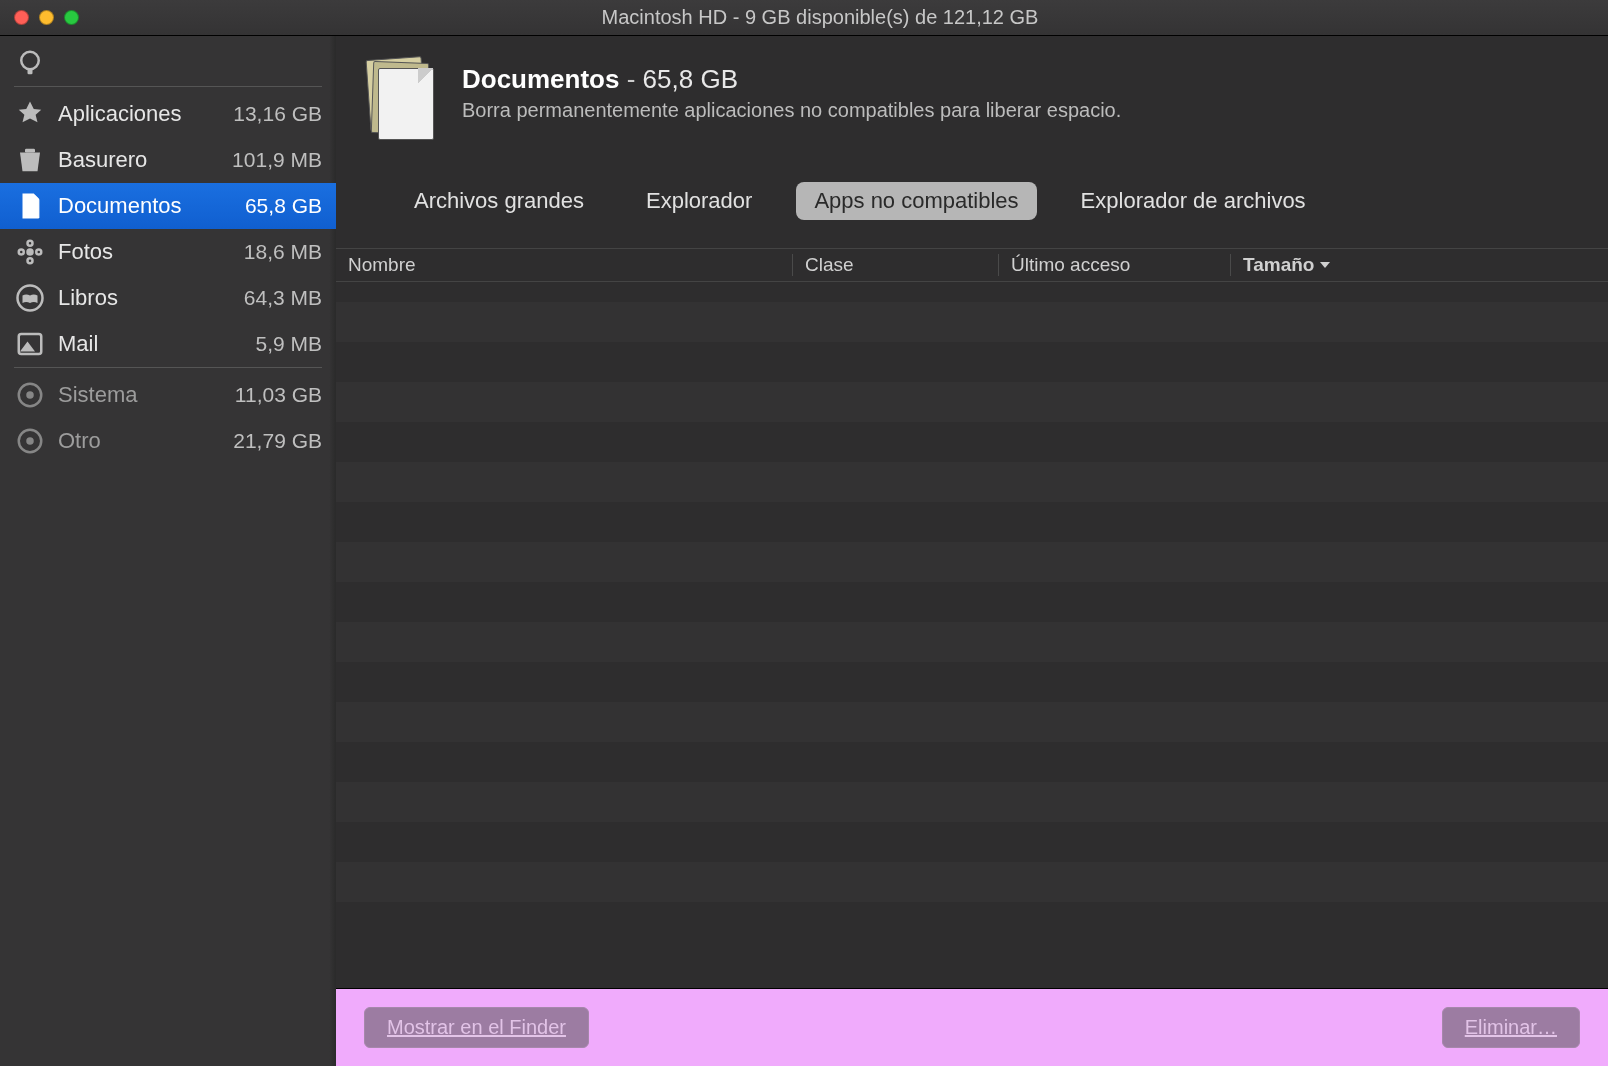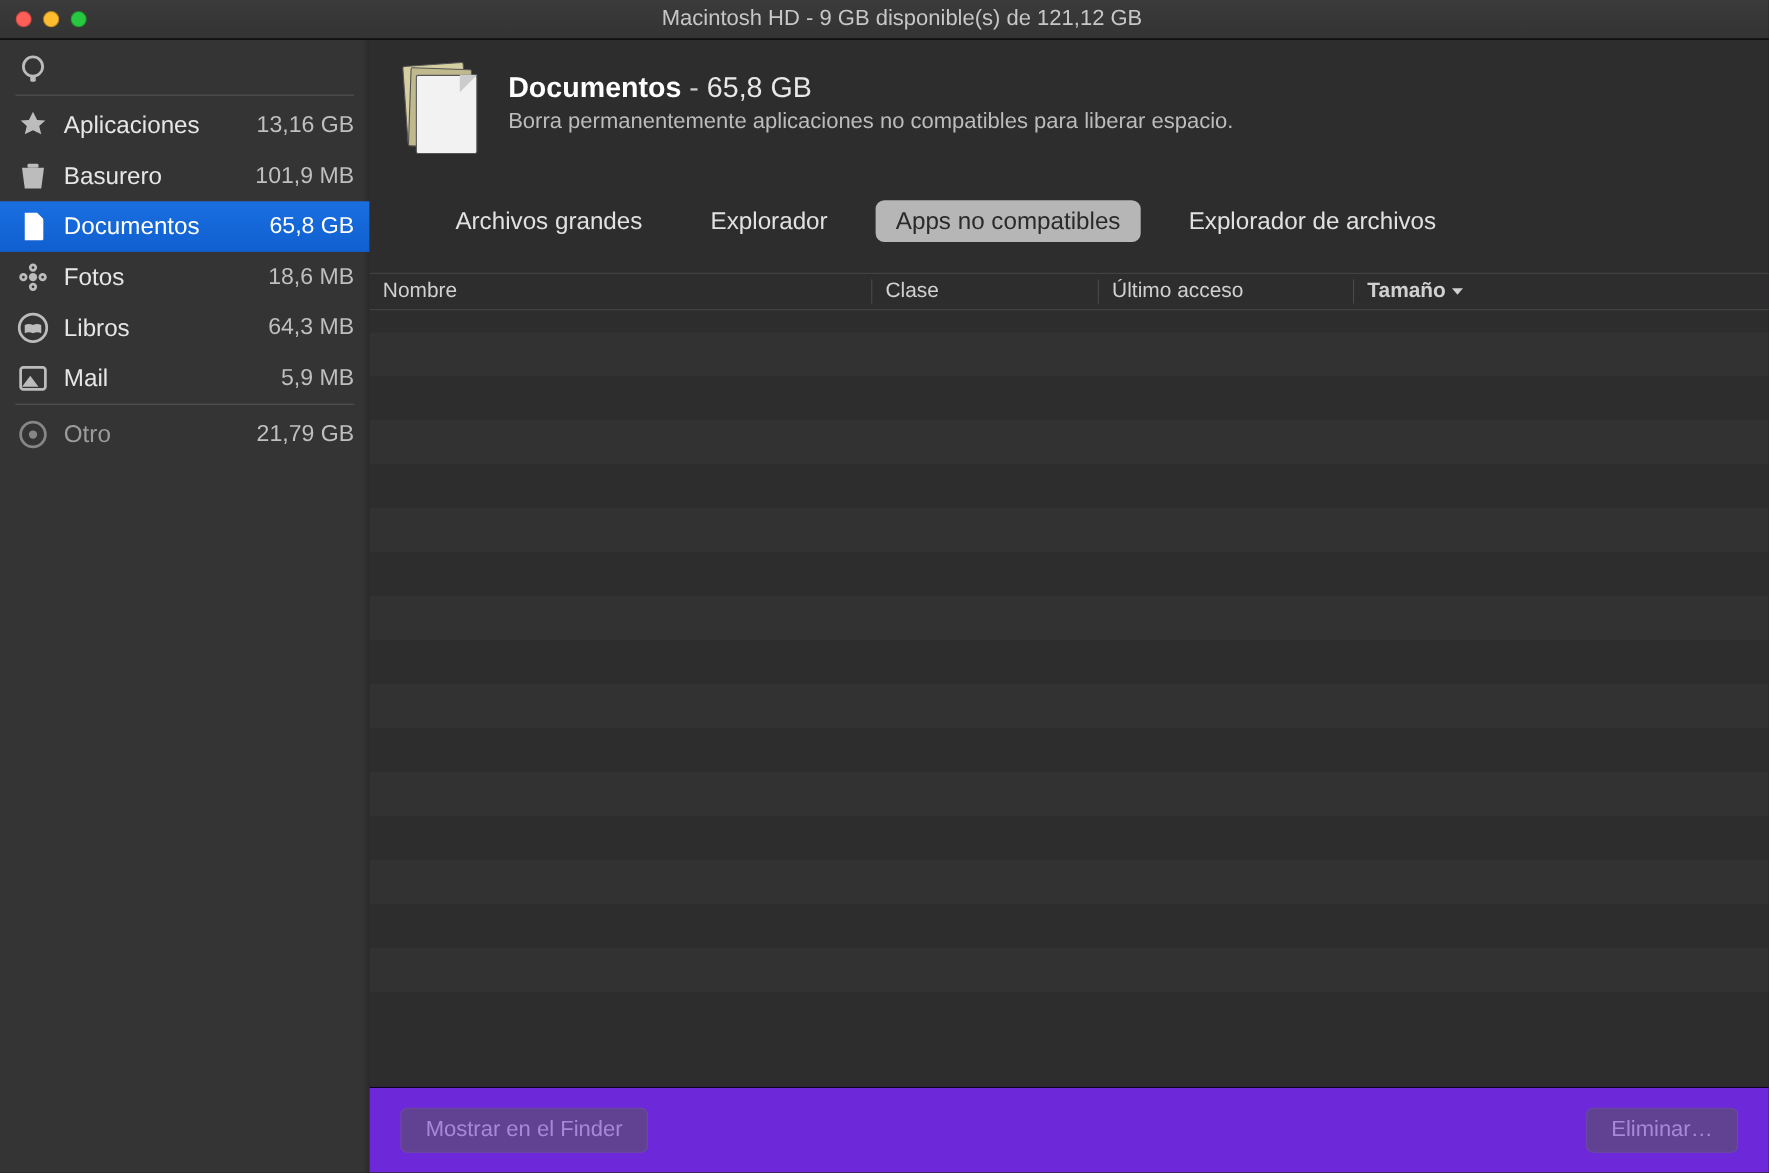--- a/index.html
+++ b/index.html
@@ -177,21 +177,22 @@
   .row:nth-child(odd){ background:#333233; }
   .row:nth-child(even){ background:#2e2d2e; }
 
   .footer {
     height: 78px;
     border-top: 1px solid #000;
     display:flex;
     align-items:center;
     padding: 0 28px;
     justify-content: space-between;
-    background:#6d28d9;
+    background:#f0abfc;
+    text-decoration:underline;
   }
   .btn {
     background: #585759;
     color:#d7d7d7;
     border:1px solid #6a6a6a;
     border-radius:6px;
     padding: 8px 22px;
     font-size: 20px;
   }
   .btn.disabled { opacity:0.55; }
@@ -294,20 +295,30 @@
               <path d="M4 18l6-8 6 8z"></path>
             </svg>
         </span>
         <span class="label">Mail</span>
         <span class="size">5,9 MB</span>
       </div>
 
 
       <div class="sb-group-sep"></div>
 
+      <div class="sb-item dim">
+        <span class="icon-wrap">
+          <svg class="si" viewBox="0 0 24 24">
+              <circle cx="12" cy="12" r="9" fill="none" stroke="#868686" stroke-width="2"></circle>
+              <circle cx="12" cy="12" r="3"></circle>
+            </svg>
+        </span>
+        <span class="label">Sistema</span>
+        <span class="size">11,03 GB</span>
+      </div>
 
       <div class="sb-item dim">
         <span class="icon-wrap">
           <svg class="si" viewBox="0 0 24 24">
               <circle cx="12" cy="12" r="9" fill="none" stroke="#868686" stroke-width="2"></circle>
               <circle cx="12" cy="12" r="3"></circle>
             </svg>
         </span>
         <span class="label">Otro</span>
         <span class="size">21,79 GB</span>

